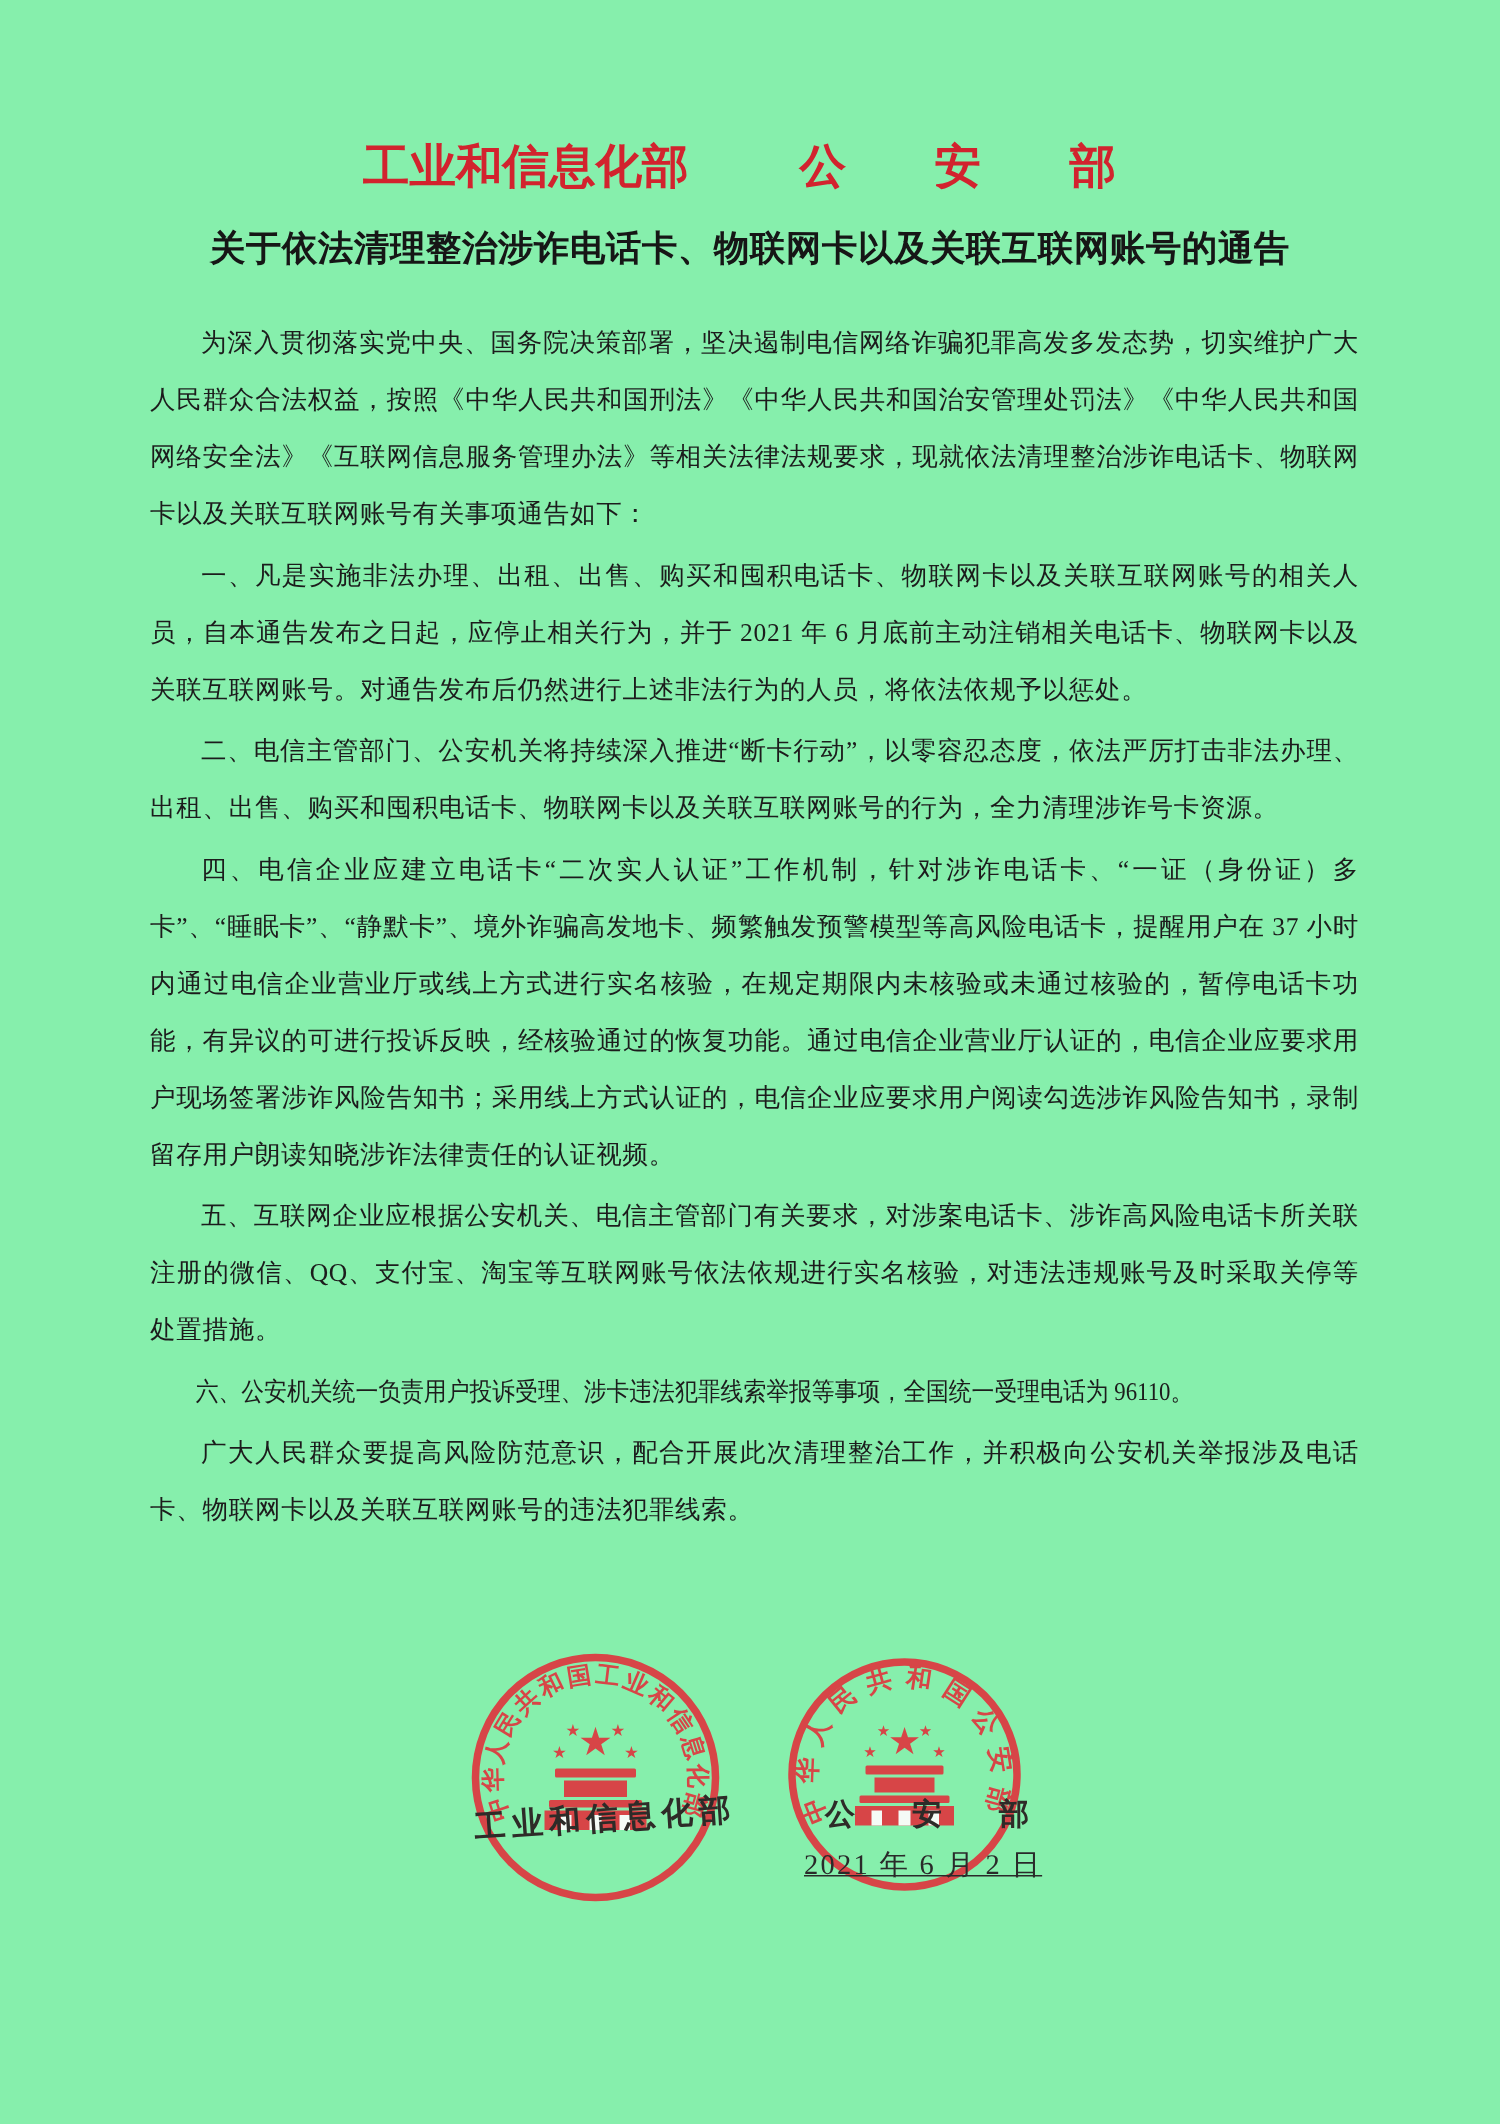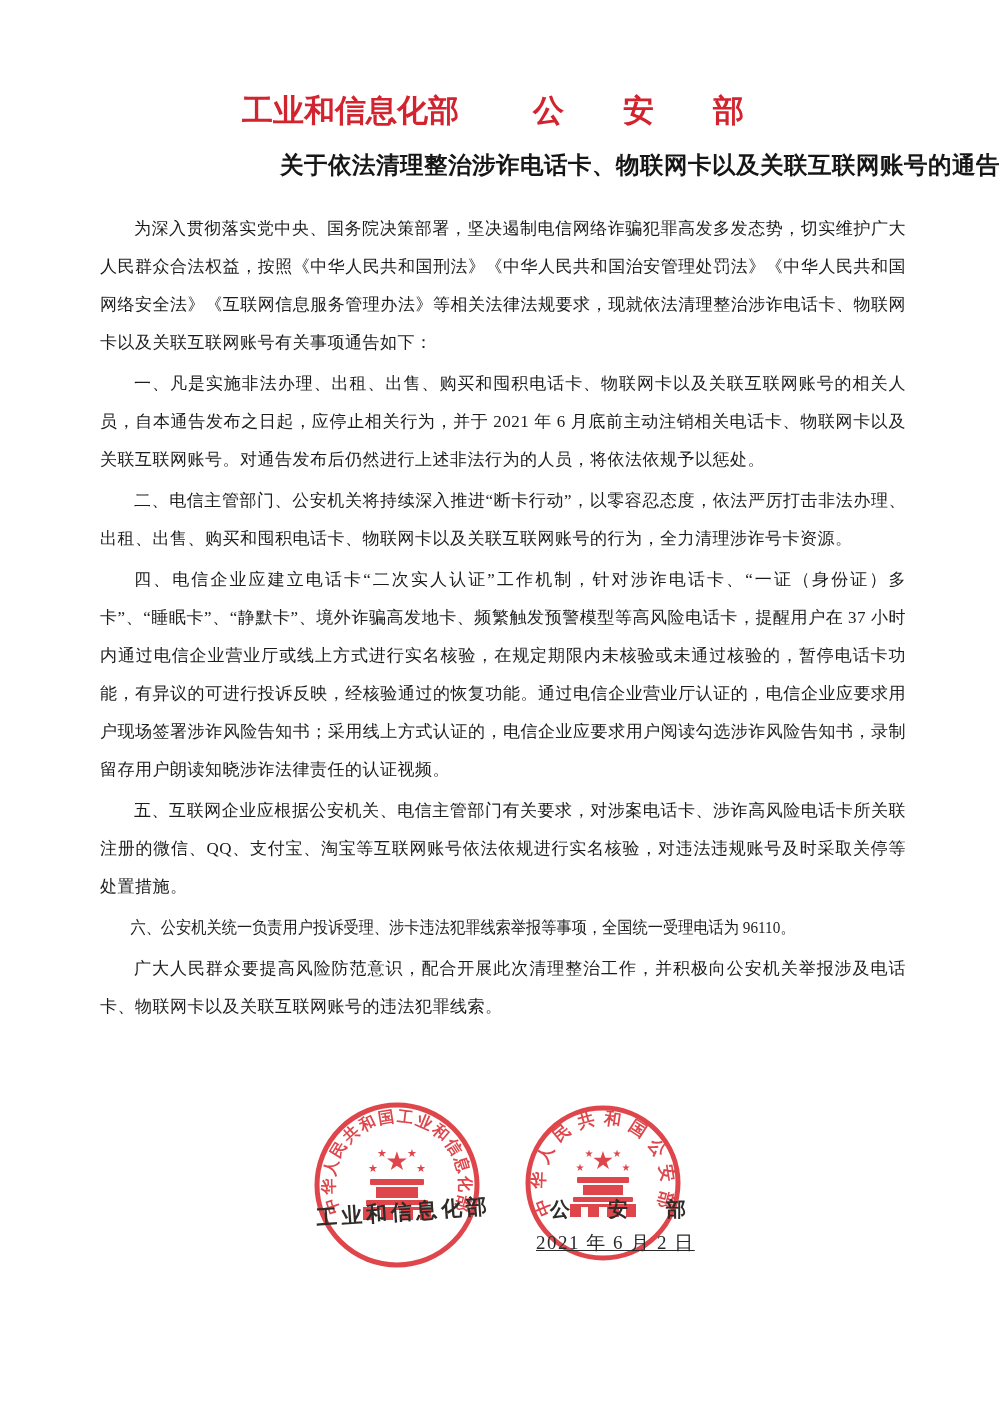--- a/index.html
+++ b/index.html
@@ -1,36 +1,35 @@
 <!DOCTYPE html>
 <html><head>
 <meta charset="utf-8">
 <style>
   html,body { margin:0; padding:0; background:#e8e8e8; }
   .page {
     position:relative;
     width:1000px; height:1416px;
     margin:0 auto;
-    background:#ffffff;
+    background:#86efac;
     font-family:"Liberation Serif","DejaVu Serif",serif;
     color:#1c1c1c;
     overflow:hidden;
   }
   
   .doc-header { position:absolute; top:92px; left:0; width:100%; text-align:center; }
   .ministries {
     display:flex; justify-content:center; align-items:baseline; gap:74px;
     color:#d2232e; font-weight:bold; font-size:31px; line-height:1.2;
   }
   .ministry-right { letter-spacing:14px; }
   .doc-title {
     margin:20px 0 0 0;
     font-size:23.5px; font-weight:bold; letter-spacing:0.5px;
     color:#161616;
-    text-align:right;
   }
   
   .body-text {
     position:absolute; top:210px; left:100px; width:806px;
     font-size:17px; line-height:38px;
     text-align:justify; text-justify:inter-ideograph;
     letter-spacing:0.5px;
   }
   .body-text p { margin:0 0 3px 0; text-indent:2em; }
   .body-text p.condensed {

